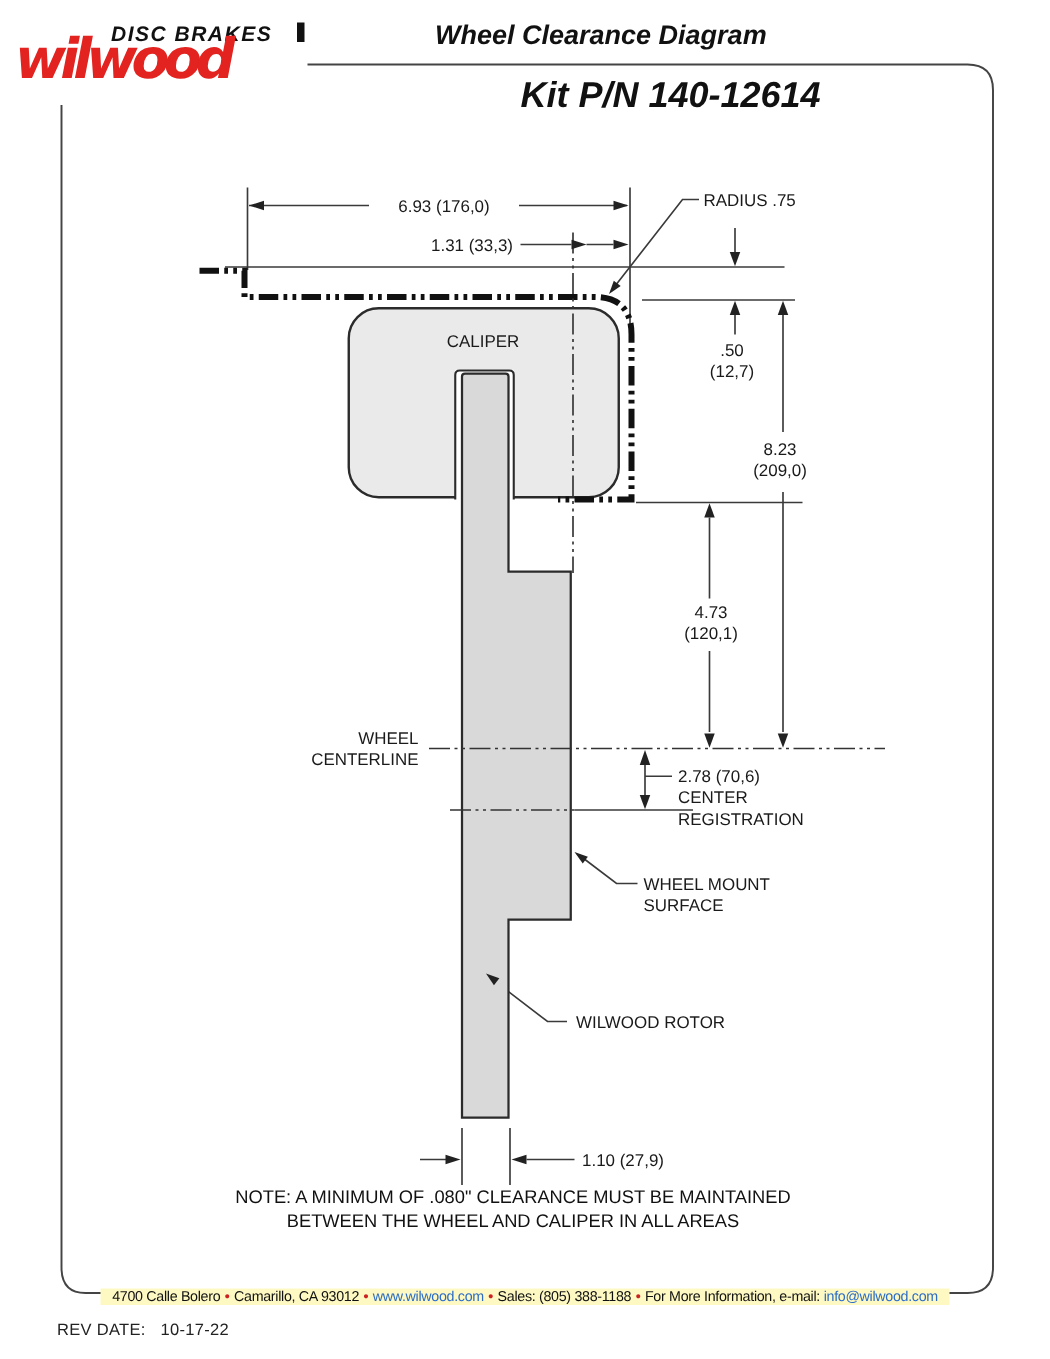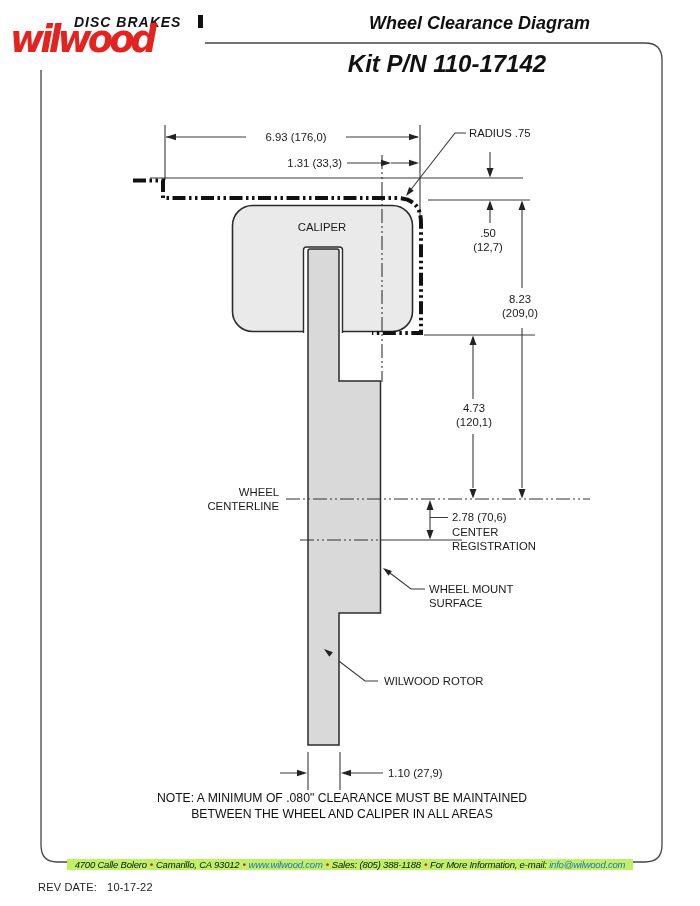--- a/index.html
+++ b/index.html
@@ -8,28 +8,28 @@
   #diagram-svg{position:absolute;left:0;top:0;}
   .abs{position:absolute;}
   
   .logo{left:10px;top:14px;width:205px;height:56px;}
   .logo-top{position:absolute;left:64px;top:0;font-size:14px;font-weight:bold;
             font-style:italic;letter-spacing:1px;color:#111;white-space:nowrap;}
   .logo-bar{position:absolute;left:188px;top:1px;width:5px;height:13px;background:#111;}
   .logo-script{position:absolute;left:0;top:7px;font-family:"DejaVu Sans",sans-serif;
                font-size:37px;font-weight:bold;font-style:italic;letter-spacing:-4px;
                color:#e2231f;line-height:1;white-space:nowrap;}
-  .page-title{left:290px;top:13px;width:300px;text-align:right;
+  .page-title{left:290px;top:13px;width:300px;text-align:left;
               font-size:18px;font-weight:bold;font-style:italic;white-space:nowrap;color:#111;}
   .kit-title{left:297px;top:50px;width:300px;text-align:center;
              font-size:24px;font-weight:bold;font-style:italic;white-space:nowrap;color:#111;}
   
   .footer{left:60px;top:854px;width:580px;text-align:center;white-space:nowrap;}
-  .footer-text{display:inline-block;background:#bef264;padding:0 8px;
-               font-size:9.5px;letter-spacing:-0.2px;color:#111;font-style:italic;}
+  .footer-text{display:inline-block;background:#fef9c3;padding:0 8px;
+               font-size:9.5px;letter-spacing:-0.2px;color:#111;}
   .dot{color:#cc2222;font-weight:bold;margin:0 3px;}
   .link{color:#2b6cc8;text-decoration:none;}
   .rev{left:38px;top:881px;font-size:11px;color:#222;letter-spacing:0.2px;}
   .rev b{font-weight:normal;margin-right:10px;}
   
   text{font-family:"Liberation Sans",sans-serif;font-size:11.3px;fill:#1a1a1a;}
   .note-text{font-size:12.2px;fill:#111;}
 </style>
 </head>
 <body>
@@ -116,21 +116,21 @@
   <text class="note-text" x="342" y="802" text-anchor="middle">NOTE: A MINIMUM OF .080" CLEARANCE MUST BE MAINTAINED</text>
   <text class="note-text" x="342" y="818" text-anchor="middle">BETWEEN THE WHEEL AND CALIPER IN ALL AREAS</text>
 </svg>
 
 <div class="abs logo">
   <div class="logo-top">DISC BRAKES</div>
   <div class="logo-bar"></div>
   <div class="logo-script">wilwood</div>
 </div>
 <div class="abs page-title">Wheel Clearance Diagram</div>
-<div class="abs kit-title">Kit P/N 110-17142</div>
+<div class="abs kit-title">Kit P/N 140-12614</div>
 
 <div class="abs footer">
   <span class="footer-text">
     <span>4700 Calle Bolero</span><span class="dot">•</span><span>Camarillo, CA 93012</span><span class="dot">•</span><a class="link">www.wilwood.com</a><span class="dot">•</span><span>Sales: (805) 388-1188</span><span class="dot">•</span><span>For More Information, e-mail:</span>
     <a class="link">info@wilwood.com</a>
   </span>
 </div>
 <div class="abs rev">
   <b>REV DATE:</b><span>10-17-22</span>
 </div>

